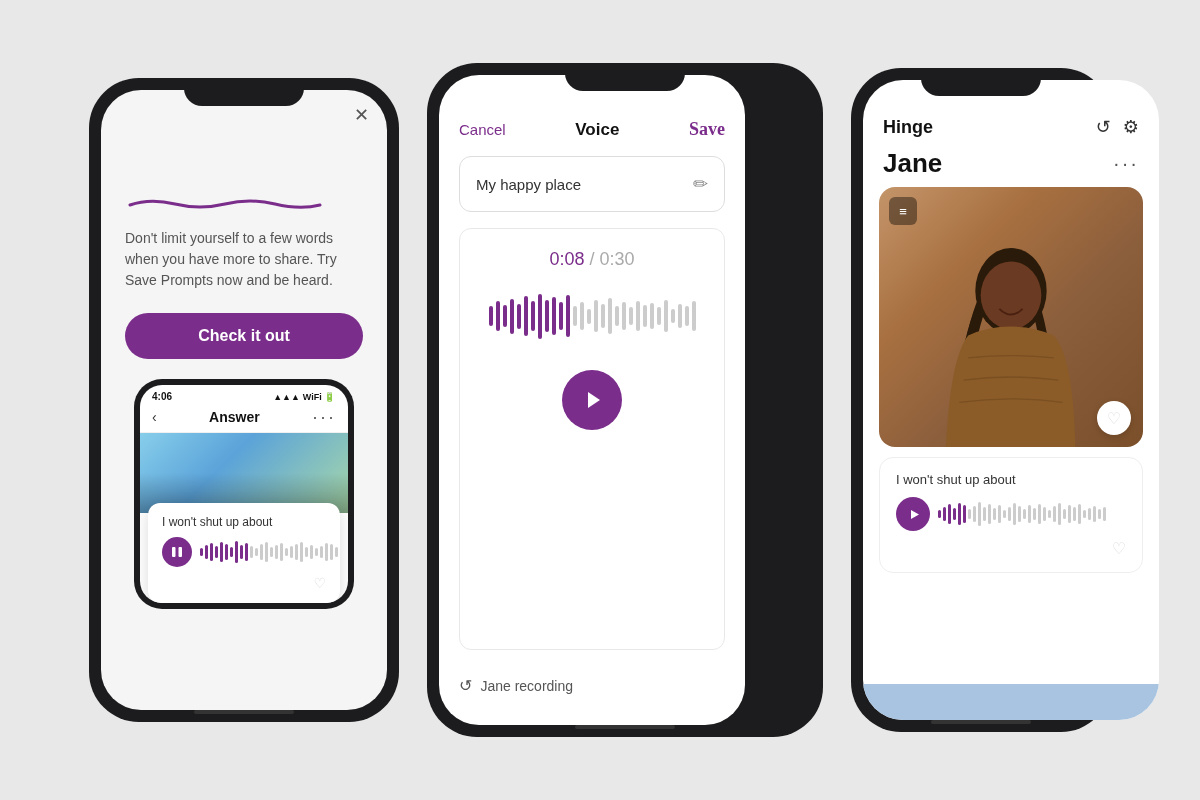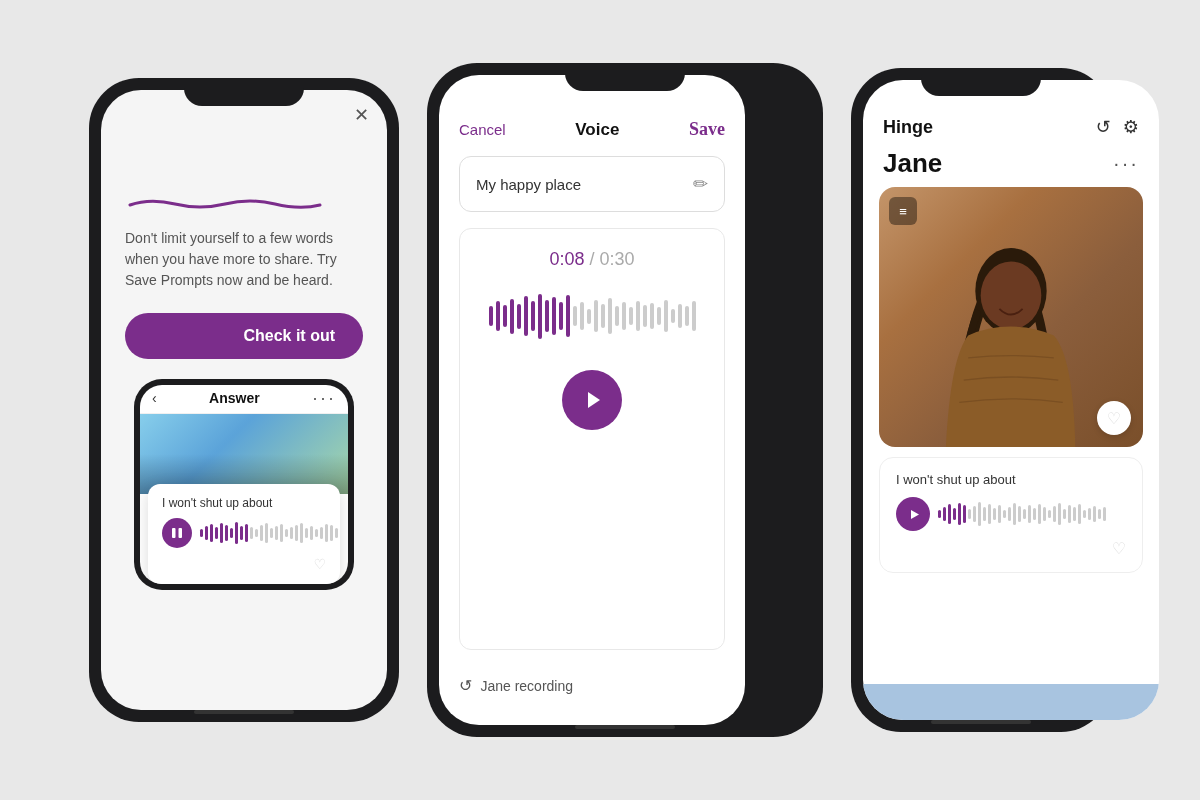--- a/index.html
+++ b/index.html
@@ -89,21 +89,21 @@
       background: #7b2d8b;
       color: #fff;
       border: none;
       border-radius: 30px;
       padding: 14px 28px;
       font-size: 16px;
       font-weight: 600;
       cursor: pointer;
       display: block;
       width: 100%;
-      text-align: right;
+      text-align: center;
       margin-bottom: 20px;
     }
 
     
     .nested-phone {
       background: #1c1c1e;
       border-radius: 28px;
       padding: 6px;
       width: 220px;
       margin: 0 auto;
@@ -440,20 +440,28 @@
       <svg class="underline-svg" width="200" height="14" viewBox="0 0 200 14">
         <path d="M5,9 Q25,2 50,8 Q75,14 100,8 Q125,2 150,8 Q175,14 195,9" stroke="#7b2d8b" stroke-width="3" fill="none" stroke-linecap="round"></path>
       </svg>
 
       <p class="intro-body">Don't limit yourself to a few words when you have more to share. Try Save Prompts now and be heard.</p>
 
       <button class="cta-btn">Check it out</button>
 
       <div class="nested-phone">
         <div class="nested-phone-inner">
+          <div class="nested-status-bar">
+            <span>4:06</span>
+            <div class="nested-status-icons">
+              <span>▲▲▲</span>
+              <span>WiFi</span>
+              <span>🔋</span>
+            </div>
+          </div>
           <div class="nested-nav">
             <span class="nested-nav-back">‹</span>
             <span class="nested-nav-name">Answer</span>
             <span class="nested-nav-dots">···</span>
           </div>
           <div class="nested-img">
             <div class="nested-img-overlay"></div>
           </div>
 
           <div class="audio-card">

